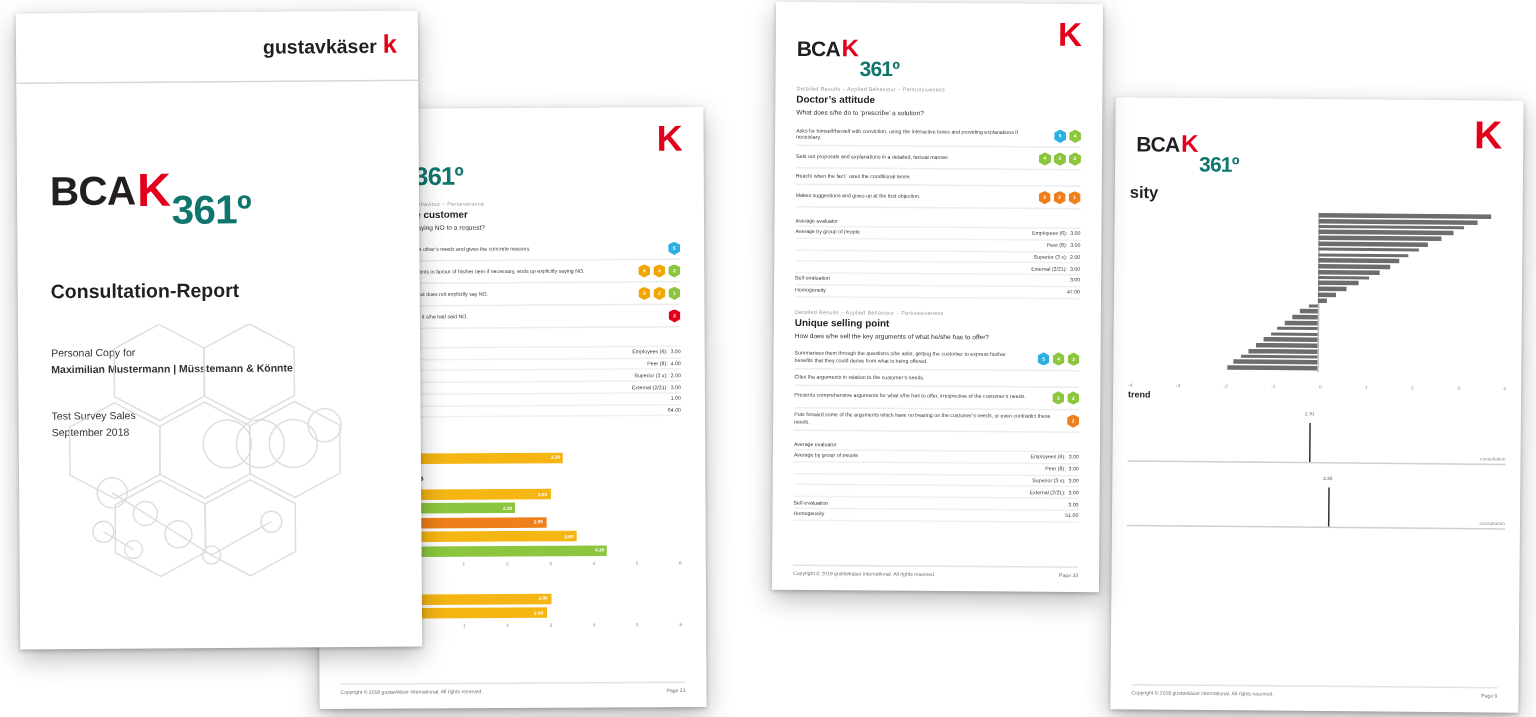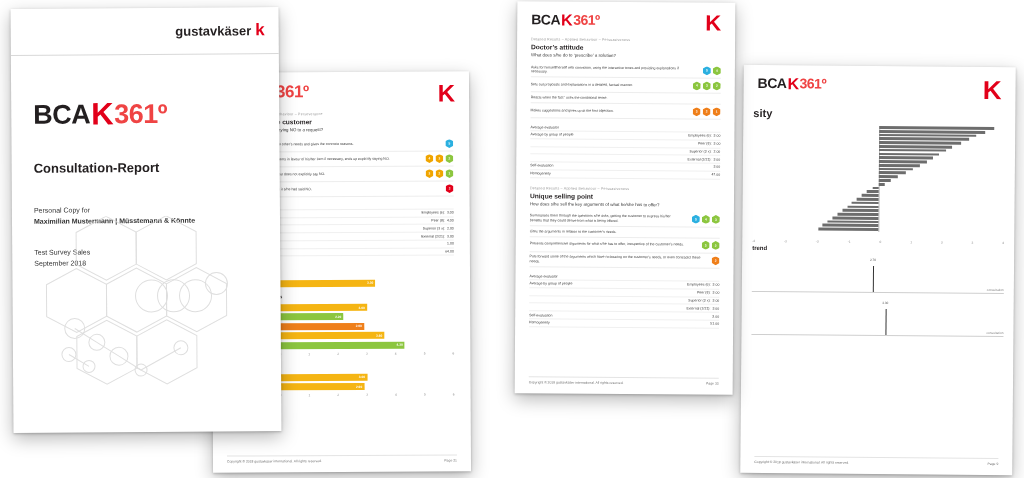--- a/index.html
+++ b/index.html
@@ -9,21 +9,21 @@
   .page{
     position:absolute;background:#ffffff;
     box-shadow:0 6px 18px rgba(0,0,0,.28), 0 1px 3px rgba(0,0,0,.25);
     overflow:hidden;
   }
 
   
   .bca-logo{display:flex;align-items:center;font-weight:bold;letter-spacing:-0.5px;}
   .bca-logo .bca{color:#231f20;}
   .bca-logo .mark{color:#e2001a;font-size:1.15em;line-height:.8;margin:0 1px;}
-  .bca-logo .num{color:#ef4444;}
+  .bca-logo .num{color:#0f766e;margin-top:26px;}
 
   .gk-logo{display:flex;align-items:center;gap:4px;font-weight:bold;color:#231f20;}
   .gk-mark{color:#e2001a;font-weight:bold;}
 
   
   .kmark{color:#e2001a;font-weight:bold;line-height:1;}
 
   
   #page-cover{left:12px;top:8px;width:268px;height:424px;transform:rotate(-0.4deg);}
   #page-cover .topbar{height:46px;display:flex;justify-content:flex-end;align-items:center;padding-right:14px;}

